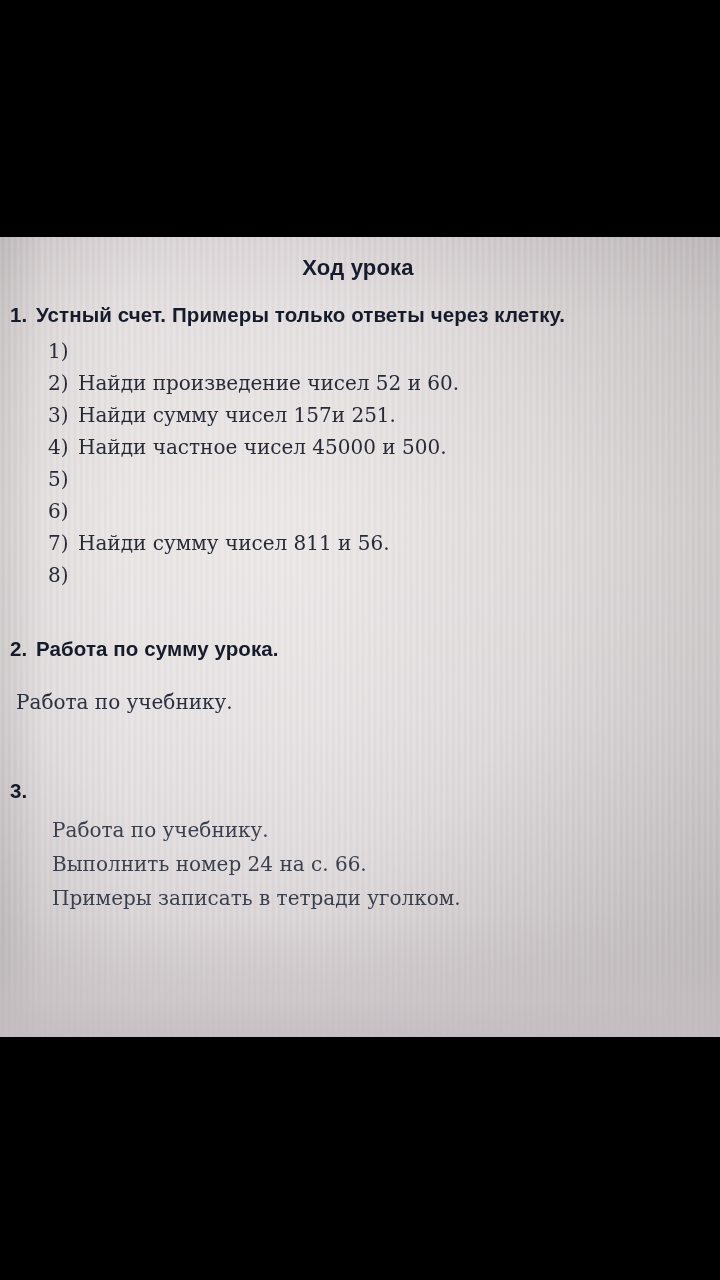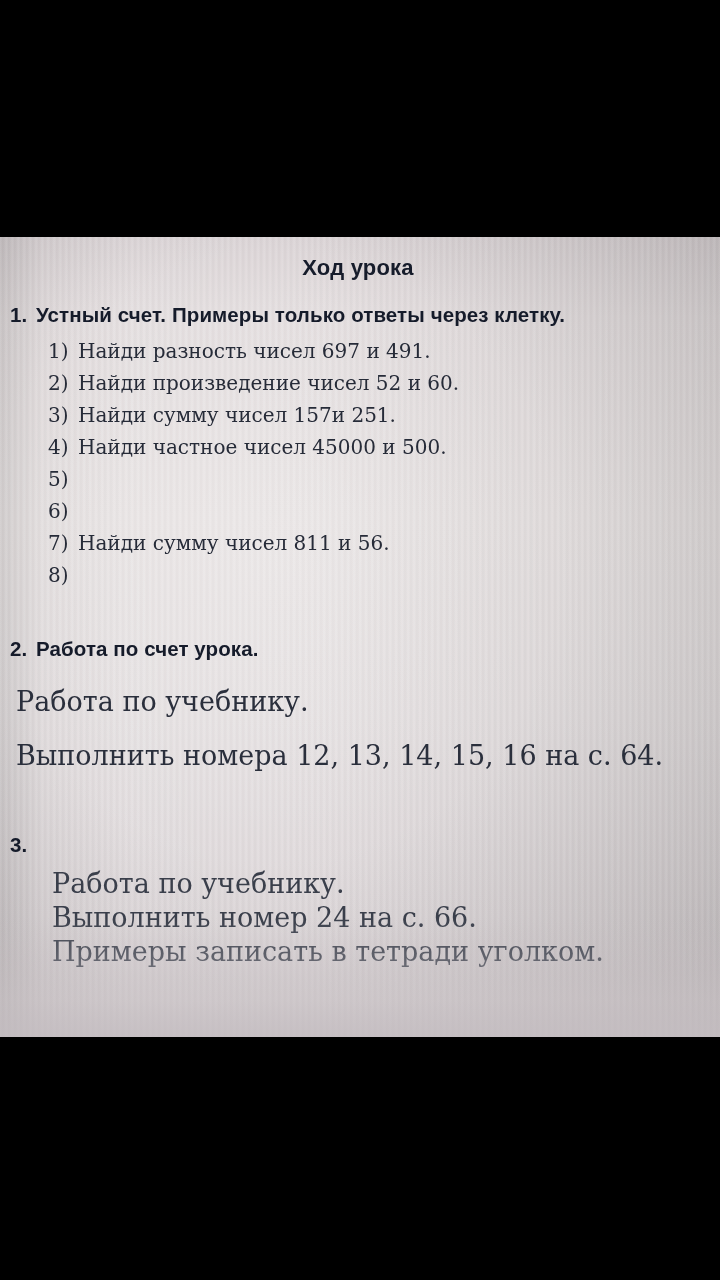--- a/index.html
+++ b/index.html
@@ -115,21 +115,21 @@
   }
   .sub-item .marker {
     width: 30px;
     flex: 0 0 30px;
   }
 
   #sec2-head { margin-top: 46px; }
   #sec3-head { margin-top: 62px; }
 
   .para {
-    font-size: 27px;
+    font-size: 20px;
     line-height: 30px;
     color: #2a2f3c;
     font-family: "DejaVu Serif", serif;
   }
   #sec2-p1 { margin-top: 26px; padding-left: 6px; }
   #sec2-p2 { margin-top: 24px; padding-left: 6px; }
 
   .sec3-lines {
     margin-top: 10px;
     padding-left: 42px;
@@ -160,21 +160,20 @@
       <div class="doc-title">Ход урока</div>
 
       <div class="section-head" id="sec1-head">
         <span class="num">1.</span>
         <span>Устный счет. Примеры только ответы через клетку.</span>
       </div>
 
       <div class="sub-list">
         <div class="sub-item">
           <span class="marker">1)</span>
-          <span>Найди разность чисел 697 и 491.</span>
         </div>
         <div class="sub-item">
           <span class="marker">2)</span>
           <span>Найди произведение чисел 52 и 60.</span>
         </div>
         <div class="sub-item">
           <span class="marker">3)</span>
           <span>Найди сумму чисел 157и 251.</span>
         </div>
         <div class="sub-item">
@@ -191,25 +190,24 @@
           <span class="marker">7)</span>
           <span>Найди сумму чисел 811 и 56.</span>
         </div>
         <div class="sub-item">
           <span class="marker">8)</span>
         </div>
       </div>
 
       <div class="section-head" id="sec2-head">
         <span class="num">2.</span>
-        <span>Работа по счет урока.</span>
+        <span>Работа по сумму урока.</span>
       </div>
 
       <div class="para" id="sec2-p1">Работа по учебнику.</div>
-      <div class="para" id="sec2-p2">Выполнить номера 12, 13, 14, 15, 16 на с. 64.</div>
 
       <div class="section-head" id="sec3-head">
         <span class="num">3.</span>
       </div>
 
       <div class="sec3-lines">
         <div class="para">Работа по учебнику.</div>
         <div class="para">Выполнить номер 24 на с. 66.</div>
         <div class="para">Примеры записать в тетради уголком.</div>
       </div>

